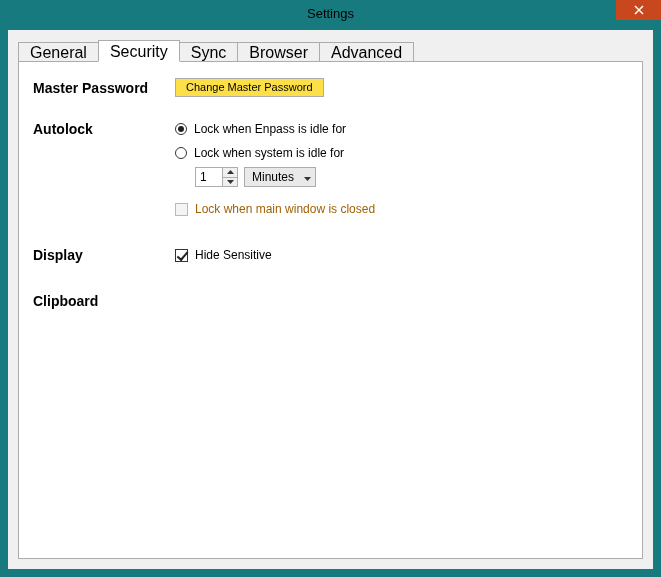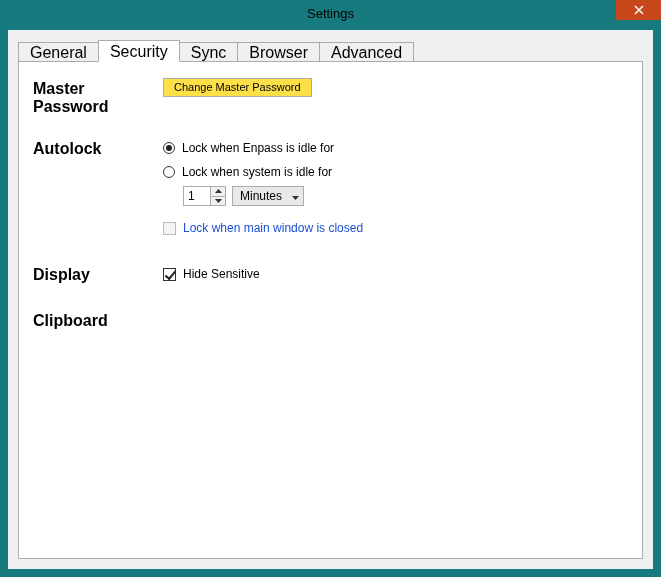--- a/index.html
+++ b/index.html
@@ -96,23 +96,23 @@
     bottom: 0;
     padding: 16px 14px;
   }
   .row {
     display: flex;
     align-items: flex-start;
     margin-bottom: 10px;
   }
   .section-gap { margin-bottom: 22px; }
   .label-col {
-    width: 130px;
+    width: 142px;
     font-weight: bold;
-    font-size: 16px;
+    font-size: 14px;
     padding-top: 2px;
   }
   .ctrl-col {
     flex: 1;
     font-size: 12px;
   }
   .btn {
     border: 1px solid #acacac;
     background: #fde047;
     padding: 2px 10px 3px 10px;
@@ -162,21 +162,21 @@
     width:9px; height:4px;
     border-left:2px solid #222;
     border-bottom:2px solid #222;
     transform: rotate(-50deg);
   }
   .checkbox.disabled {
     border-color: #b9b9b9;
     background: #f4f4f4;
     cursor: default;
   }
-  .disabled-text { color: #1d4ed8; }
+  .disabled-text { color: #a16207; }
   .spinner {
     display: inline-flex;
     border: 1px solid #acacac;
     height: 20px;
     background: #fff;
   }
   .spinner input {
     width: 26px;
     border: none;
     padding: 0 4px;

